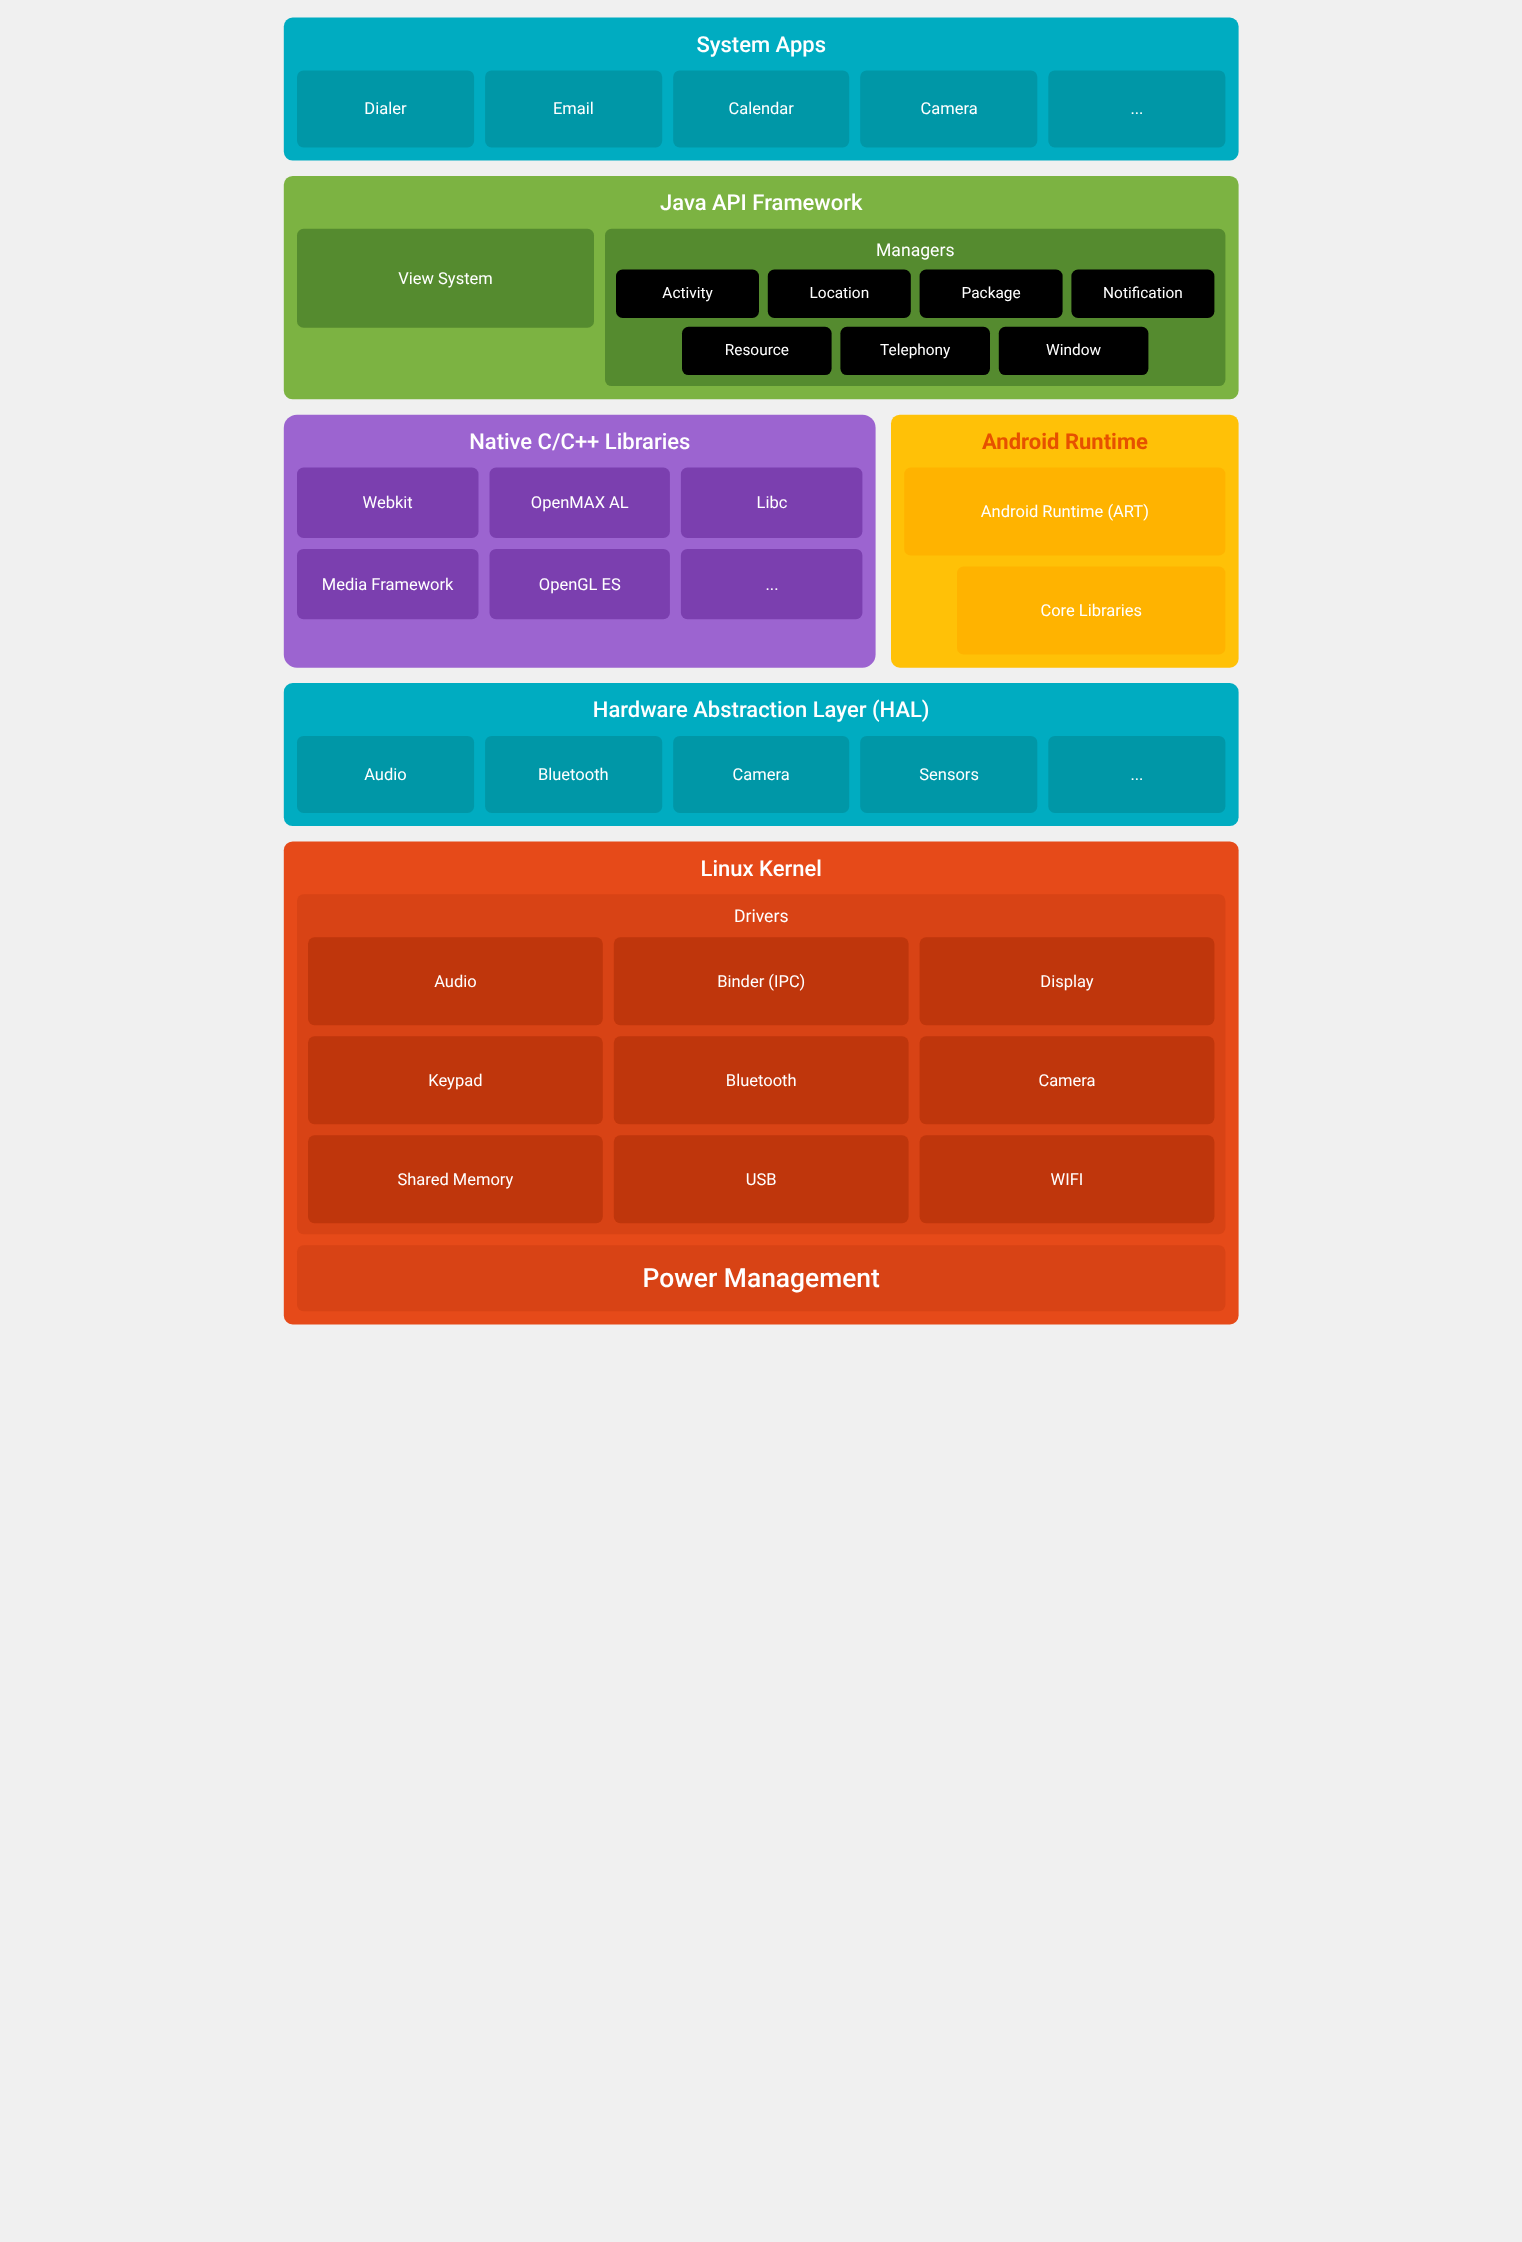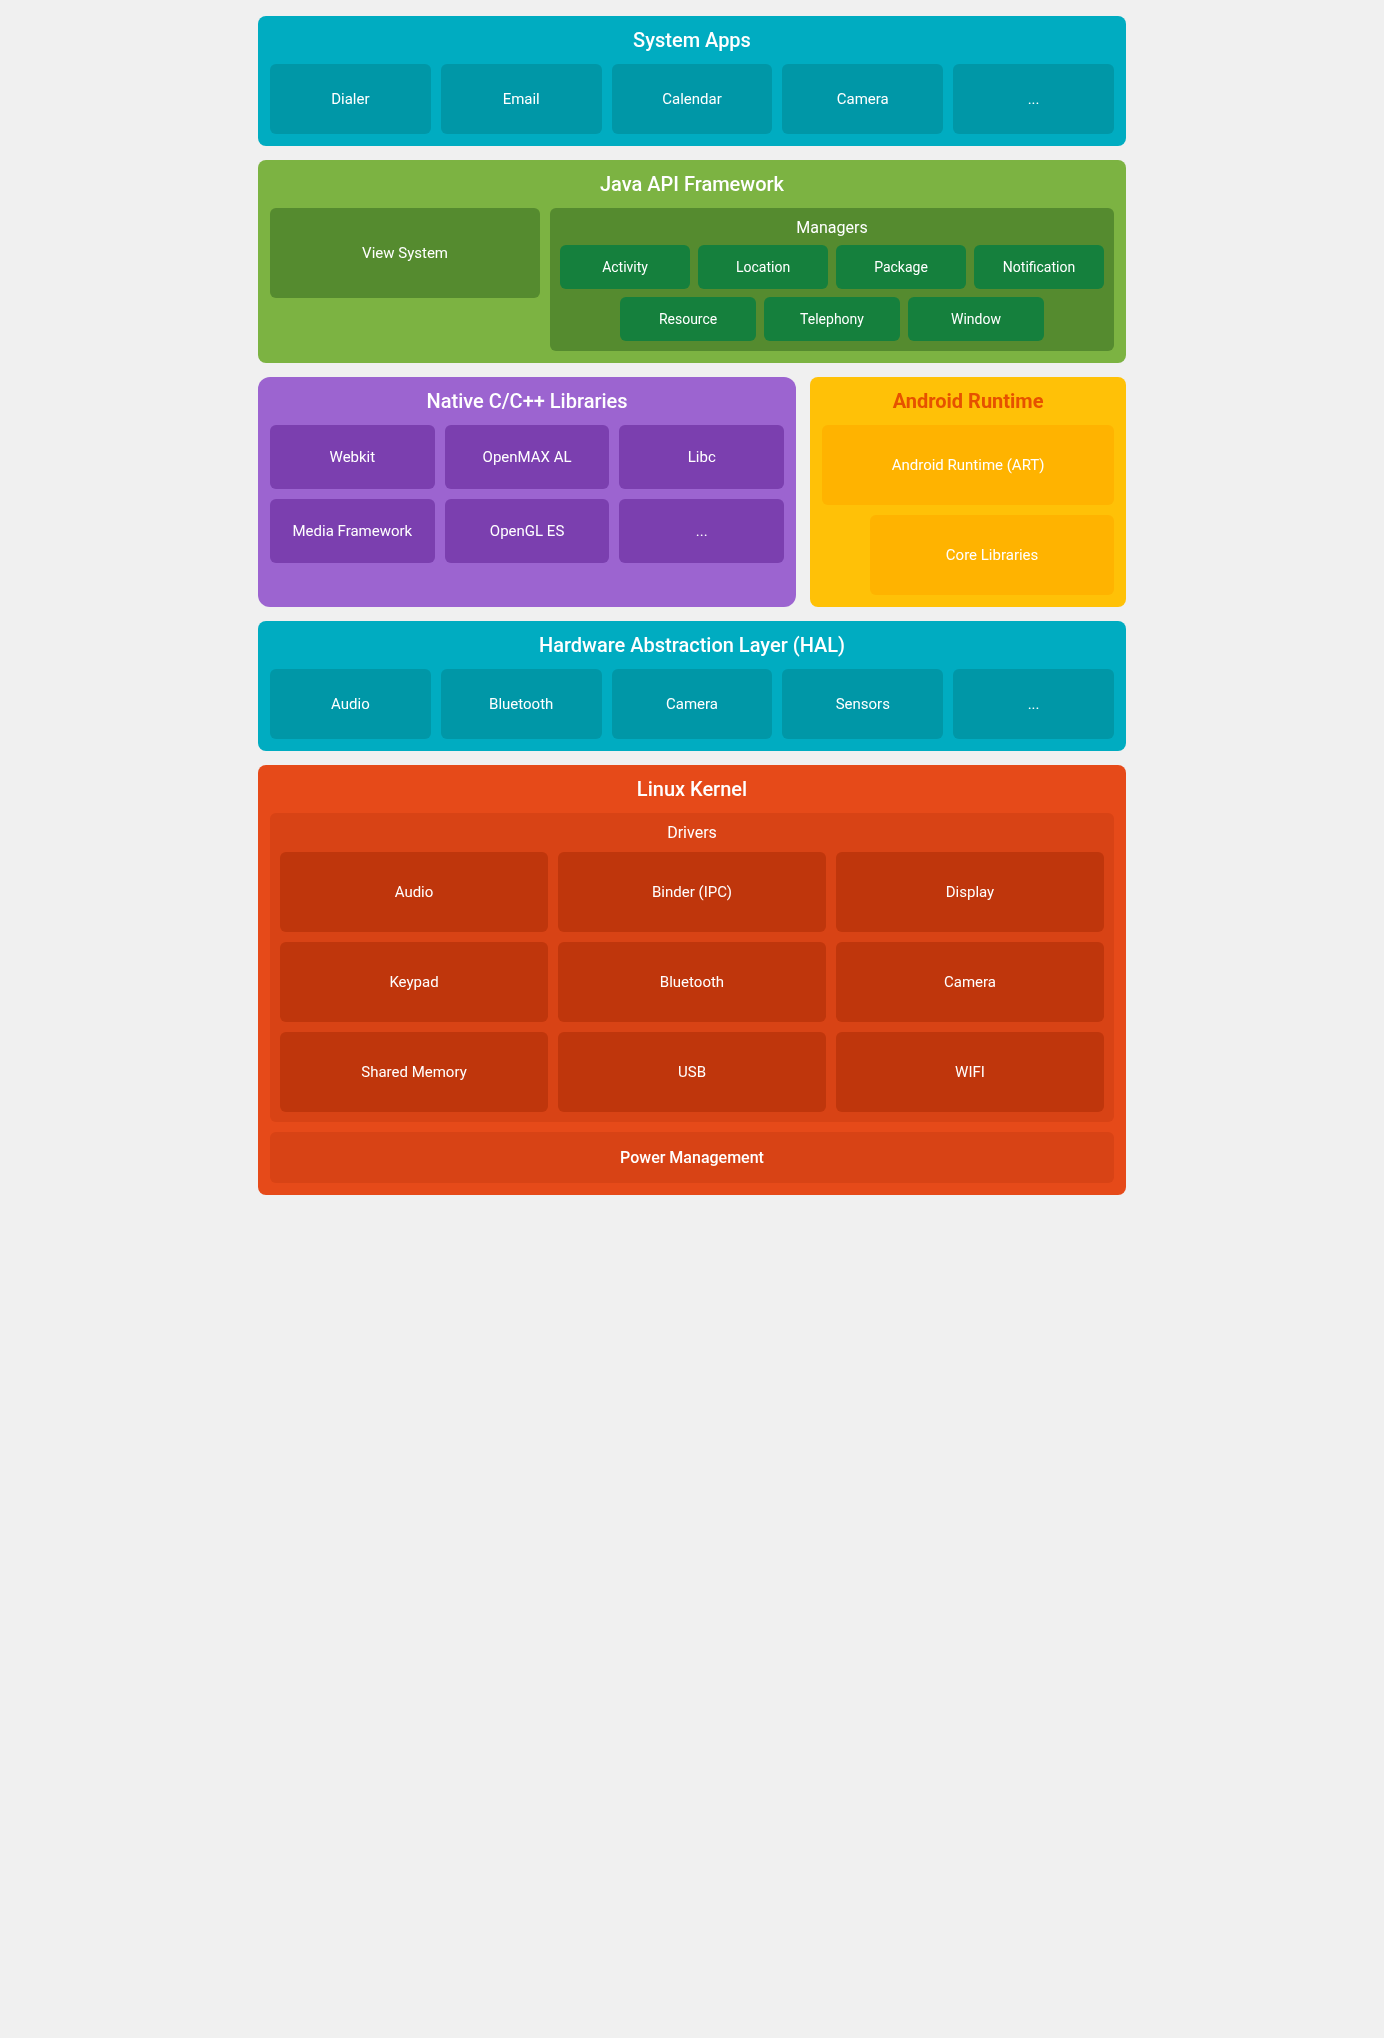--- a/index.html
+++ b/index.html
@@ -86,21 +86,21 @@
       gap: 8px;
       margin-bottom: 8px;
     }
     .managers-grid-2 {
       display: grid;
       grid-template-columns: repeat(3, 1fr);
       gap: 8px;
       padding: 0 60px;
     }
     .java-api .tile-dark {
-      background-color: #15803d;
+      background-color: #000000;
       border-radius: 6px;
       display: flex;
       align-items: center;
       justify-content: center;
       color: white;
       font-size: 14px;
       padding: 14px 8px;
       text-align: center;
     }
 
@@ -191,21 +191,21 @@
     .drivers-grid .tile {
       background-color: #BF360C;
       height: 80px;
     }
     .power-mgmt {
       background-color: #D84315;
       border-radius: 6px;
       padding: 16px;
       text-align: center;
       color: white;
-      font-size: 16px;
+      font-size: 24px;
       font-weight: 500;
     }
   </style>
 </head>
 <body>
 
 <div class="layer system-apps">
   <div class="layer-title">System Apps</div>
   <div class="tiles-row">
     <div class="tile">Dialer</div>

